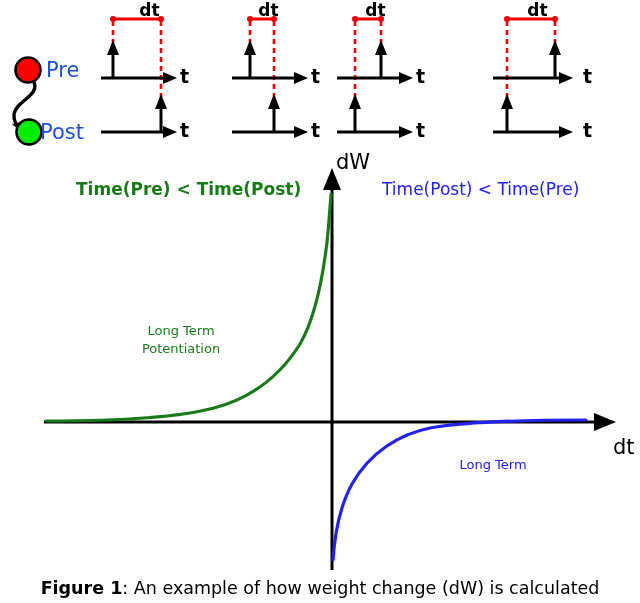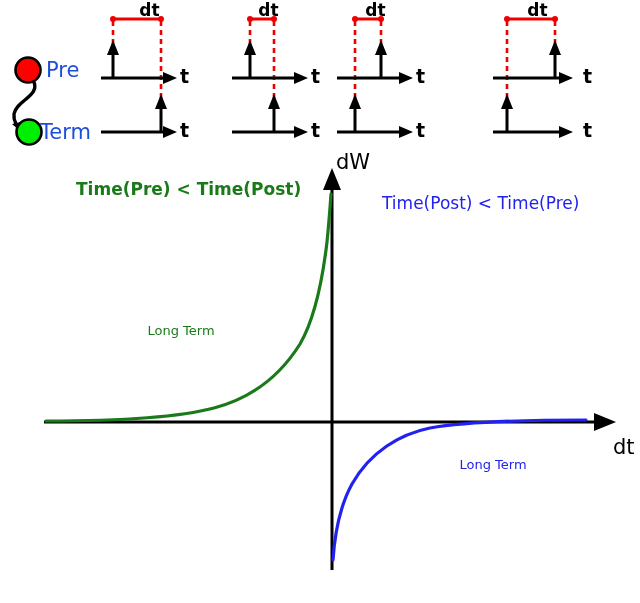--- a/index.html
+++ b/index.html
@@ -91,21 +91,21 @@
     <svg width="80" height="100" viewBox="0 0 80 100">
 
       <path d="M 25 28 C 34 44, 8 48, 6 62 C 5 70, 10 76, 16 81" stroke="#000000" stroke-width="3.4" fill="none"></path>
       <polygon points="4,72 20,86 13,70" fill="#000000"></polygon>
       <circle cx="20" cy="18" r="12.5" fill="#ff0000" stroke="#000000" stroke-width="2.6"></circle>
       <circle cx="21" cy="80" r="12.5" fill="#00ee00" stroke="#000000" stroke-width="2.6"></circle>
     </svg>
   </div>
 
   <div class="abs neuron-label" style="left:46px; top:58px;">Pre</div>
-  <div class="abs neuron-label" style="left:40px; top:120px;">Term</div>
+  <div class="abs neuron-label" style="left:40px; top:120px;">Post</div>
 
   <div class="abs" style="left:97px; top:2px; width:105px; height:145px;">
     <svg width="105" height="145" viewBox="0 0 105 145">
 
       <line x1="16" y1="17" x2="64" y2="17" stroke="#ee0000" stroke-width="3"></line>
       <circle cx="16" cy="17" r="3" fill="#ee0000"></circle>
       <circle cx="64" cy="17" r="3" fill="#ee0000"></circle>
 
       <line x1="16" y1="19" x2="16" y2="48" stroke="#ee0000" stroke-width="2.6" stroke-dasharray="5,4"></line>
       <line x1="64" y1="19" x2="64" y2="100" stroke="#ee0000" stroke-width="2.6" stroke-dasharray="5,4"></line>
@@ -210,23 +210,27 @@
                C 335 370, 341 344, 352 324
                C 370 292, 400 274, 430 268
                C 470 261, 530 260, 586 260" stroke="#2222ee" stroke-width="3.2" fill="none" stroke-linecap="round"></path>
     </svg>
   </div>
 
   <div class="abs axis-label" style="left:336px; top:150px;">dW</div>
   <div class="abs axis-label" style="left:613px; top:435px;">dt</div>
 
   <div class="abs cond-label cond-green" style="left:76px; top:179px;font-weight:bold;">Time(Pre) &lt; Time(Post)</div>
-  <div class="abs cond-label cond-blue" style="left:382px; top:193px;">Time(Post) &lt; Time(Pre)</div>
+  <div class="abs cond-label cond-blue" style="left:382px; top:179px;">Time(Post) &lt; Time(Pre)</div>
 
   <div class="abs region-label region-green" style="left:118px; top:322px; width:126px;">
     <div>Long Term</div>
+    <div>Potentiation</div>
   </div>
   <div class="abs region-label region-blue" style="left:430px; top:456px; width:126px;">
     <div>Long Term</div>
   </div>
 
+  <div id="caption">
+    <b>Figure 1</b><span>: An example of how weight change (dW) is calculated</span>
+  </div>
 
 </div>
 
 </body></html>

